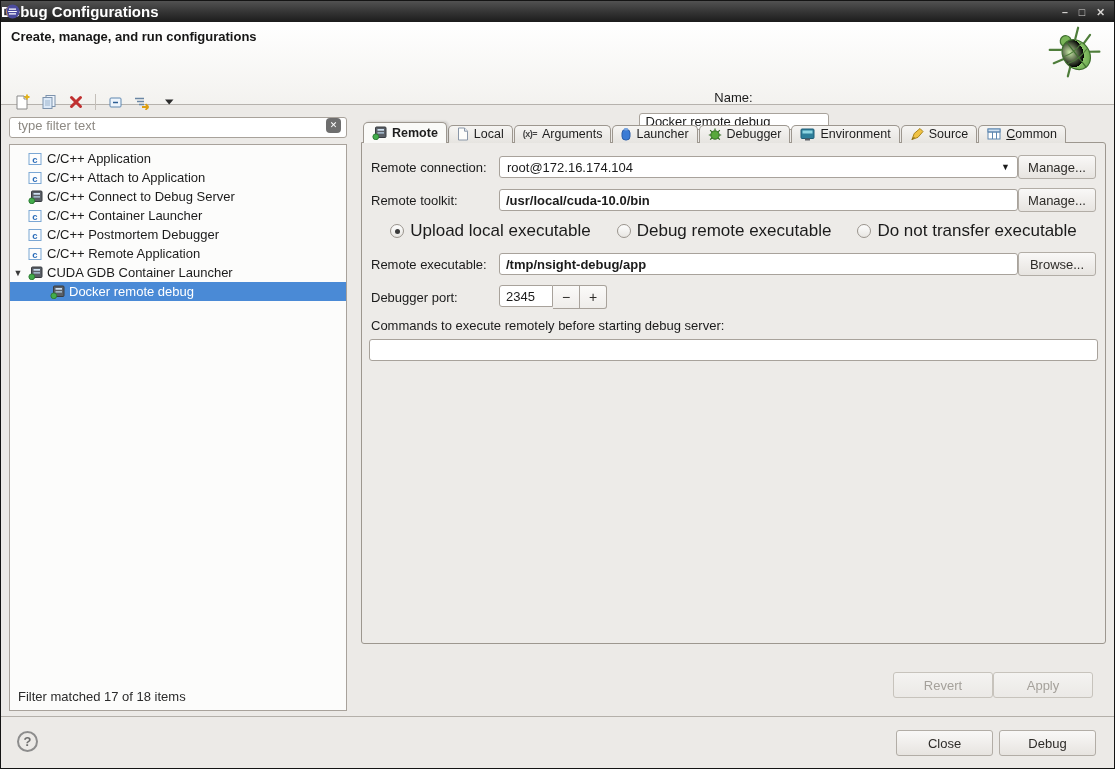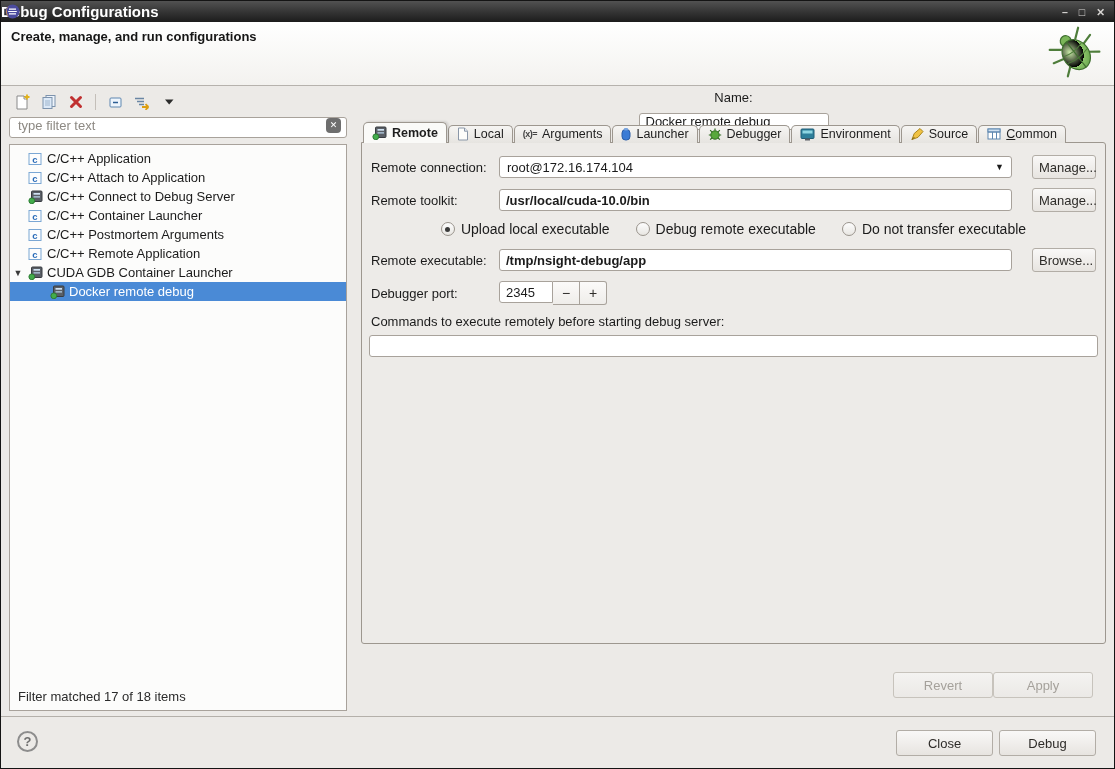--- a/index.html
+++ b/index.html
@@ -8,21 +8,21 @@
 
   
   .titlebar{position:absolute;top:0;left:0;right:0;height:21px;
     background:linear-gradient(#525252,#333 55%,#1c1c1c);display:flex;align-items:center;}
   .titlebar .logo{margin-left:4px;display:flex;z-index:2;}
   .titlebar .title{position:absolute;left:0;right:4px;text-align:left;color:#fff;font-weight:bold;font-size:15px;}
   .win-controls{margin-left:auto;display:flex;gap:11px;padding-right:9px;color:#d6d4d2;font-size:10.5px;z-index:2;font-weight:bold;}
   .win-controls span{cursor:default;line-height:20px;}
 
   
-  .header{position:absolute;top:21px;left:0;right:0;height:64px;
+  .header{position:absolute;top:21px;left:0;right:0;height:83px;
     background:linear-gradient(#ffffff,#f3f2ef);border-bottom:1px solid #b6b2ad;}
   .header .htitle{font-weight:bold;font-size:13px;color:#151515;padding:7px 0 0 10px;}
   .header .bug{position:absolute;right:12px;top:4px;}
 
   
   .sidebar{position:absolute;left:8px;top:89px;width:338px;bottom:57px;display:flex;flex-direction:column;}
   .toolbar{display:flex;align-items:center;gap:5px;height:24px;padding-left:2px;}
   .tbtn{width:22px;height:22px;display:flex;align-items:center;justify-content:center;border-radius:3px;}
   .tsep{width:1px;height:16px;background:#c4bfb9;margin:0 3px;}
   .filterbox{position:relative;margin-top:3px;height:21px;background:#fff;border:1px solid #a8a29b;border-radius:3px;display:flex;align-items:center;padding:0 5px 4px 2px;}
@@ -51,24 +51,24 @@
     border-radius:5px 5px 0 0;margin-right:1px;height:18px;color:#1e1e1e;white-space:nowrap;}
   .tab.active{background:#fafaf8;font-weight:bold;height:21px;box-shadow:2px -1px 2px rgba(0,0,0,0.10);position:relative;}
   .argsglyph{font-size:9px;font-weight:bold;color:#444;letter-spacing:-0.5px;}
   .tabcontent{border:1px solid #9d978f;border-radius:0 3px 3px 3px;background:#EDEBE8;height:502px;padding:7px 7px 0;margin-top:-1px;position:relative;z-index:1;}
 
   .frow{display:flex;align-items:center;margin:5px 2px 9px;}
   .frow .flabel{width:128px;font-size:13px;color:#1b1b1b;flex-shrink:0;}
   .combo{flex:1;height:22px;background:#fff;border:1px solid #a8a29b;border-radius:3px;display:flex;align-items:center;padding:0 7px;font-size:13px;color:#1b1b1b;}
   .combo .arrow{margin-left:auto;font-size:9px;color:#1b1b1b;}
   .frow .grow{flex:1;font-weight:bold;}
-  .fbtn{width:64px;height:24px;margin-left:20px;flex-shrink:0;}
+  .fbtn{width:78px;height:24px;margin-left:0;flex-shrink:0;}
   .btn{background:linear-gradient(#f9f8f7,#e7e4e0);border:1px solid #b2ada6;border-radius:3px;font-size:13px;color:#2e2c29;font-family:inherit;}
   .radio-row{display:flex;justify-content:center;gap:26px;margin:9px 0 11px;}
-  .radio-item{display:flex;align-items:center;gap:6px;font-size:14px;color:#1b1b1b;}
+  .radio-item{display:flex;align-items:center;gap:6px;font-size:17px;color:#1b1b1b;}
   .radio{width:14px;height:14px;border-radius:50%;border:1px solid #9a948d;background:linear-gradient(#fdfdfd,#e8e6e2);position:relative;flex-shrink:0;}
   .radio.checked::after{content:"";position:absolute;left:3.5px;top:3.5px;right:3.5px;bottom:3.5px;background:#3a3a3a;border-radius:50%;}
   .spinner{display:flex;}
   .spinner input{width:54px;border-radius:3px 0 0 3px;}
   .spin-btn{width:27px;height:24px;border:1px solid #a8a29b;border-left:none;background:linear-gradient(#fbfaf9,#efedea);font-size:14px;text-align:center;color:#2e2c29;font-family:inherit;padding:0;}
   .spin-btn.last{border-radius:0 3px 3px 0;}
   .commands-label{font-size:13px;color:#1b1b1b;margin:3px 2px 6px;}
   .commands-input{width:100%;}
   .action-row{margin-top:auto;display:flex;justify-content:flex-end;padding:0 13px 13px 0;}
   .action-row .btn{width:100px;height:26px;}
@@ -232,21 +232,21 @@
             <span>C/C++ Container Launcher</span>
           </div>
           <div class="trow">
             <span class="arrow"></span>
             <span class="ticon">
               <svg width="14" height="14">
                 <rect x="1" y="1.5" width="12" height="11" fill="#fdfdfd" stroke="#7ba7d4"></rect>
                 <text x="7" y="10.5" font-size="9.5" fill="#2b6cb8" text-anchor="middle" font-weight="bold" font-family="Liberation Sans,sans-serif">c</text>
               </svg>
             </span>
-            <span>C/C++ Postmortem Arguments</span>
+            <span>C/C++ Postmortem Debugger</span>
           </div>
           <div class="trow">
             <span class="arrow"></span>
             <span class="ticon">
               <svg width="14" height="14">
                 <rect x="1" y="1.5" width="12" height="11" fill="#fdfdfd" stroke="#7ba7d4"></rect>
                 <text x="7" y="10.5" font-size="9.5" fill="#2b6cb8" text-anchor="middle" font-weight="bold" font-family="Liberation Sans,sans-serif">c</text>
               </svg>
             </span>
             <span>C/C++ Remote Application</span>

